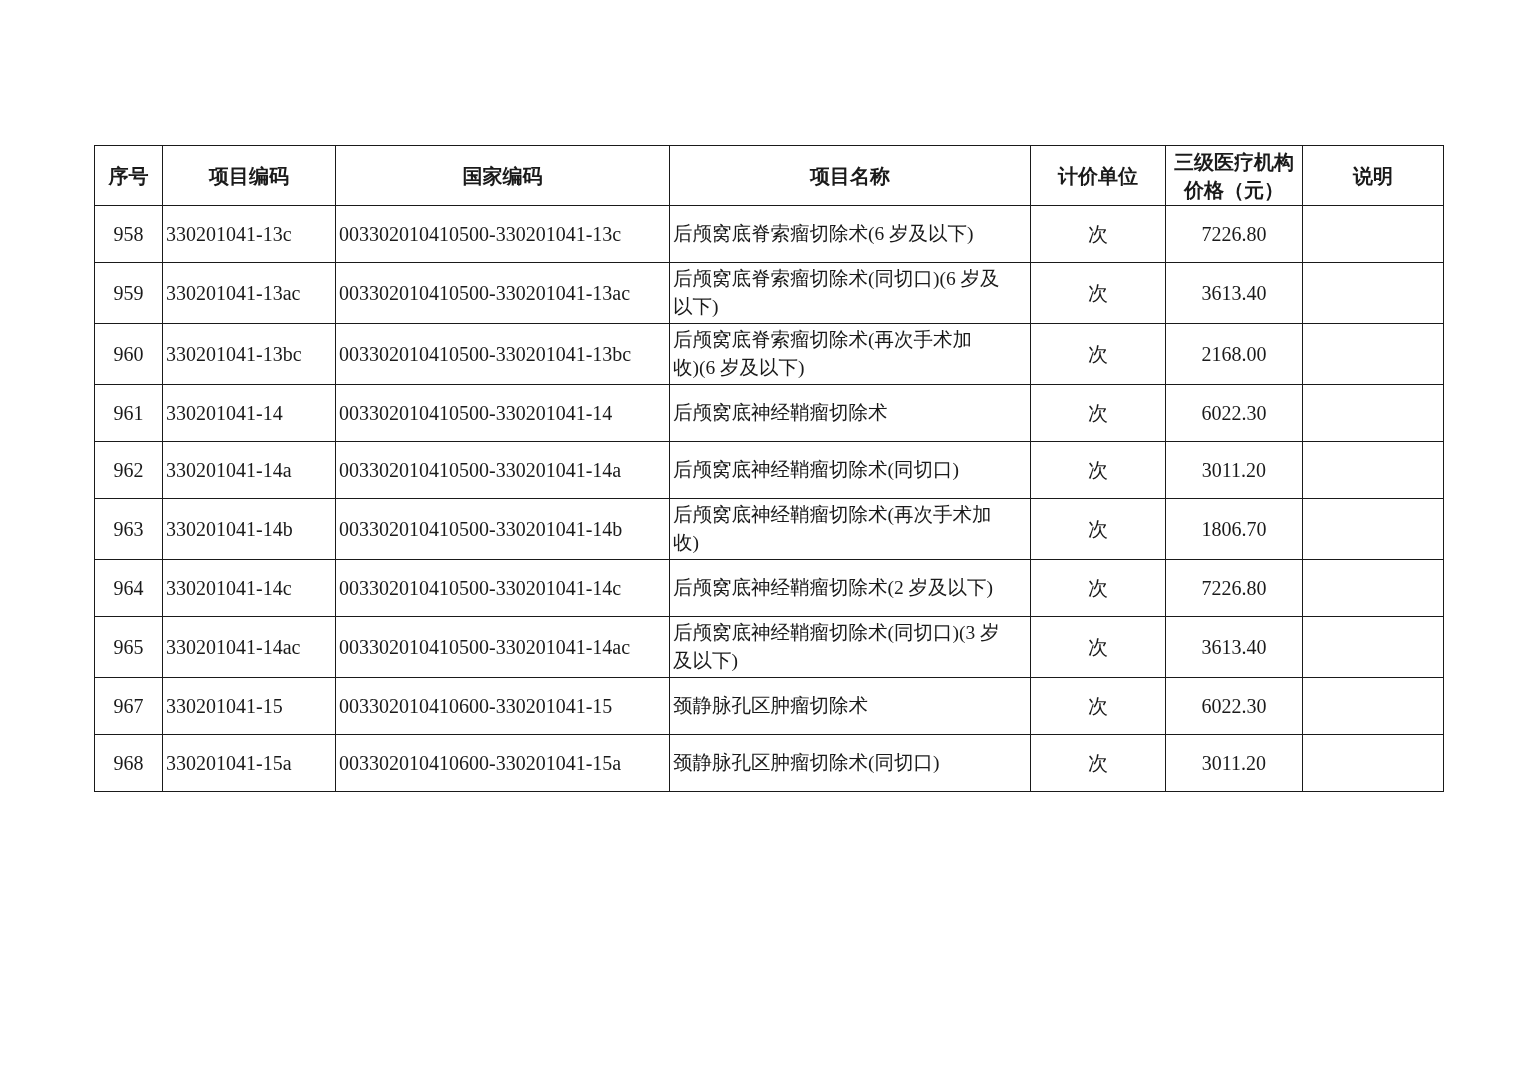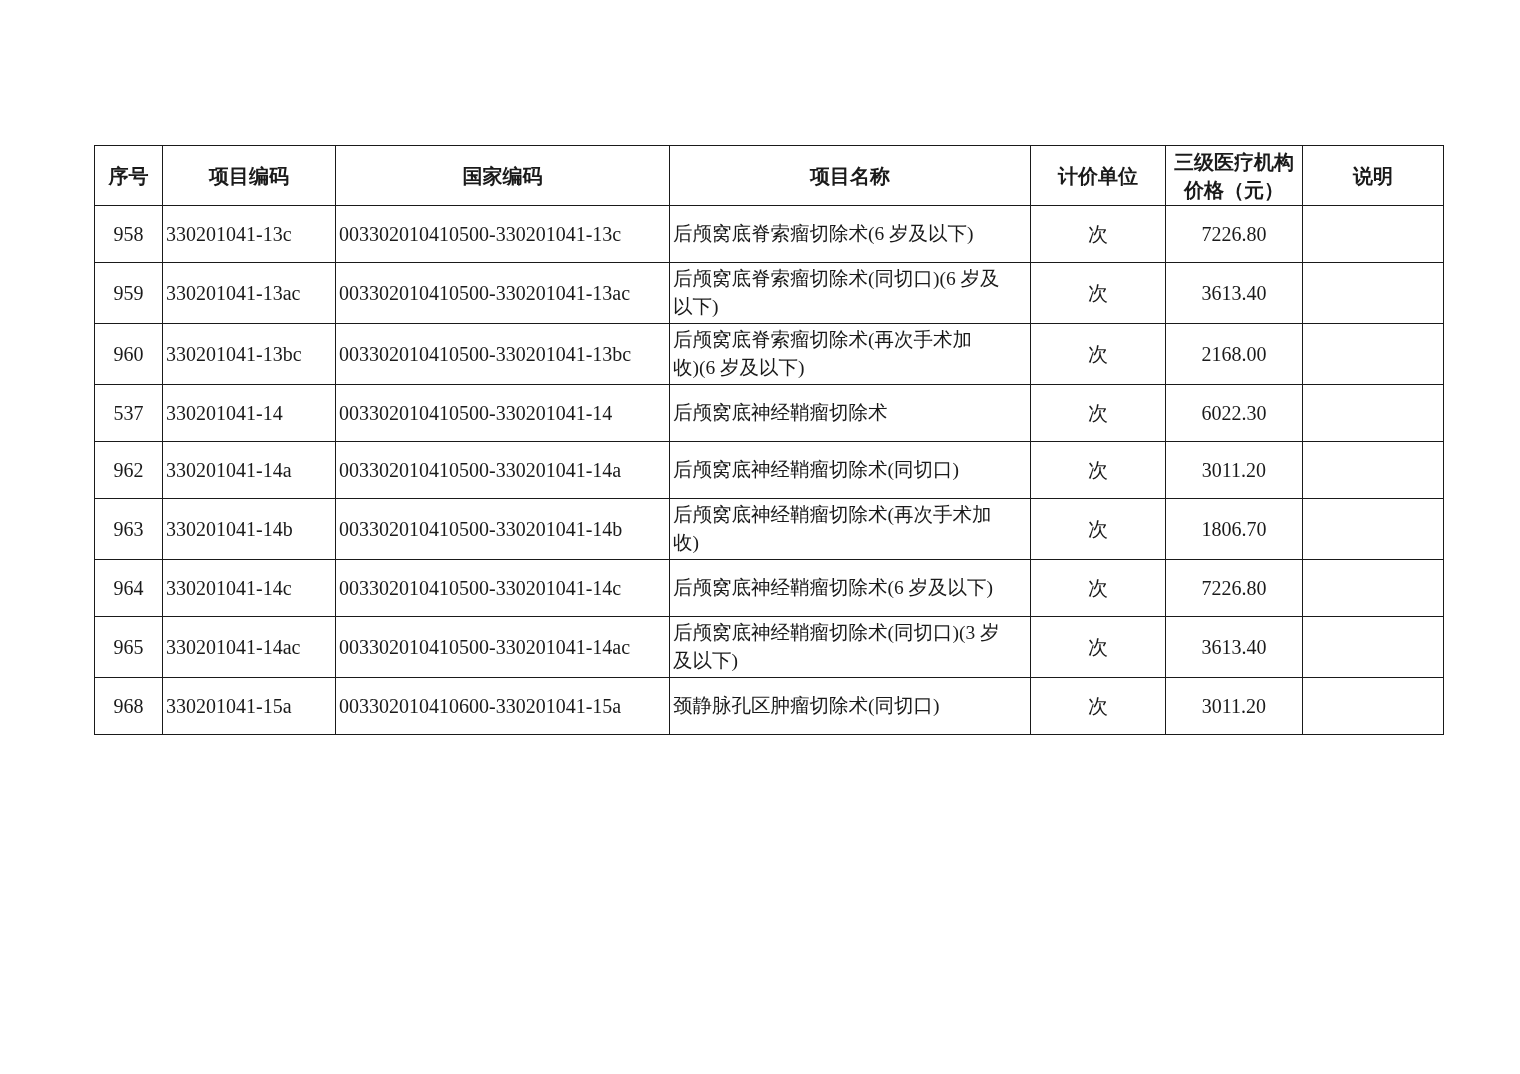--- a/index.html
+++ b/index.html
@@ -109,21 +109,21 @@
           <td class="c">960</td>
           <td class="l">330201041-13bc</td>
           <td class="l">003302010410500-330201041-13bc</td>
           <td class="l name">后颅窝底脊索瘤切除术(再次手术加
 收)(6 岁及以下)</td>
           <td class="c">次</td>
           <td class="c">2168.00</td>
           <td class="c"></td>
         </tr>
         <tr>
-          <td class="c">537</td>
+          <td class="c">961</td>
           <td class="l">330201041-14</td>
           <td class="l">003302010410500-330201041-14</td>
           <td class="l name">后颅窝底神经鞘瘤切除术</td>
           <td class="c">次</td>
           <td class="c">6022.30</td>
           <td class="c"></td>
         </tr>
         <tr>
           <td class="c">962</td>
           <td class="l">330201041-14a</td>
@@ -140,33 +140,42 @@
           <td class="l name">后颅窝底神经鞘瘤切除术(再次手术加
 收)</td>
           <td class="c">次</td>
           <td class="c">1806.70</td>
           <td class="c"></td>
         </tr>
         <tr>
           <td class="c">964</td>
           <td class="l">330201041-14c</td>
           <td class="l">003302010410500-330201041-14c</td>
-          <td class="l name">后颅窝底神经鞘瘤切除术(6 岁及以下)</td>
+          <td class="l name">后颅窝底神经鞘瘤切除术(2 岁及以下)</td>
           <td class="c">次</td>
           <td class="c">7226.80</td>
           <td class="c"></td>
         </tr>
         <tr class="tall">
           <td class="c">965</td>
           <td class="l">330201041-14ac</td>
           <td class="l">003302010410500-330201041-14ac</td>
           <td class="l name">后颅窝底神经鞘瘤切除术(同切口)(3 岁
 及以下)</td>
           <td class="c">次</td>
           <td class="c">3613.40</td>
+          <td class="c"></td>
+        </tr>
+        <tr>
+          <td class="c">967</td>
+          <td class="l">330201041-15</td>
+          <td class="l">003302010410600-330201041-15</td>
+          <td class="l name">颈静脉孔区肿瘤切除术</td>
+          <td class="c">次</td>
+          <td class="c">6022.30</td>
           <td class="c"></td>
         </tr>
         <tr>
           <td class="c">968</td>
           <td class="l">330201041-15a</td>
           <td class="l">003302010410600-330201041-15a</td>
           <td class="l name">颈静脉孔区肿瘤切除术(同切口)</td>
           <td class="c">次</td>
           <td class="c">3011.20</td>
           <td class="c"></td>

